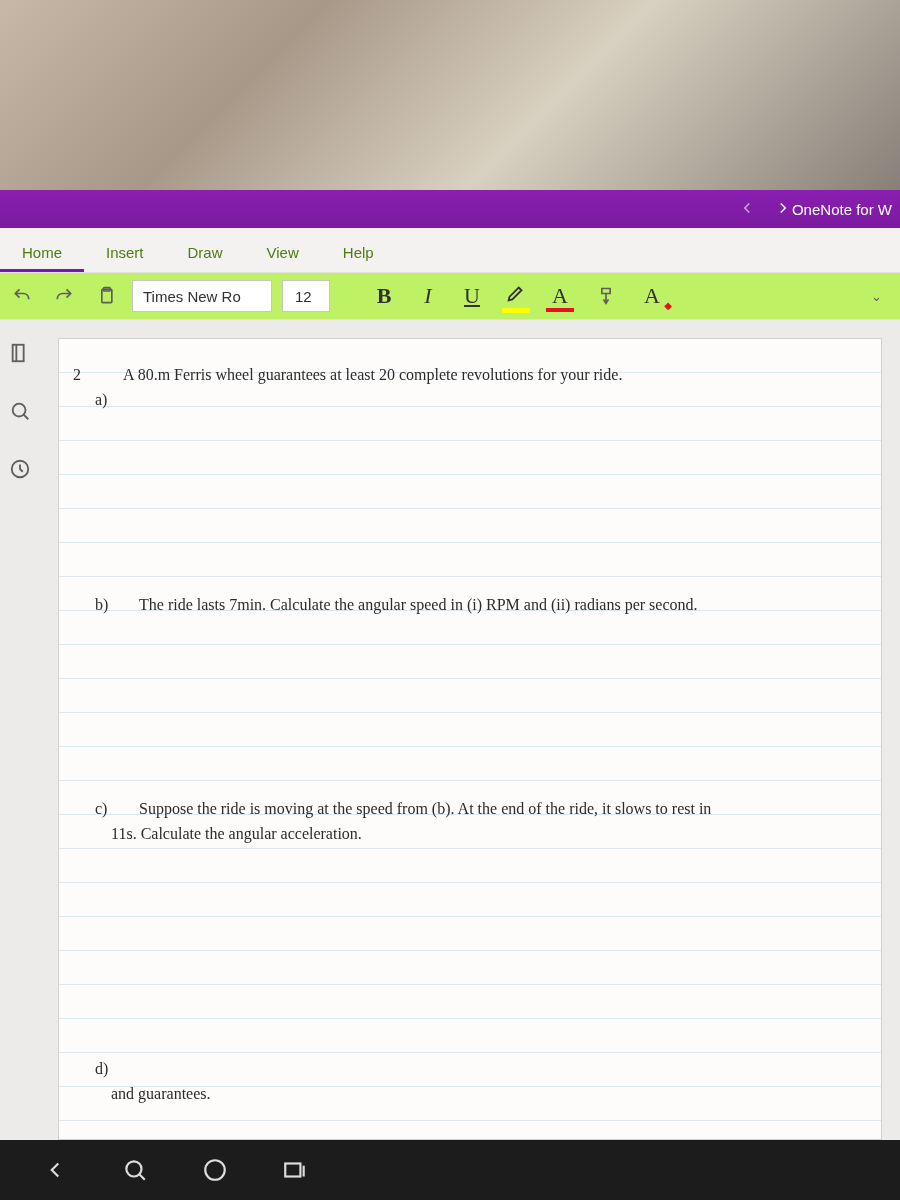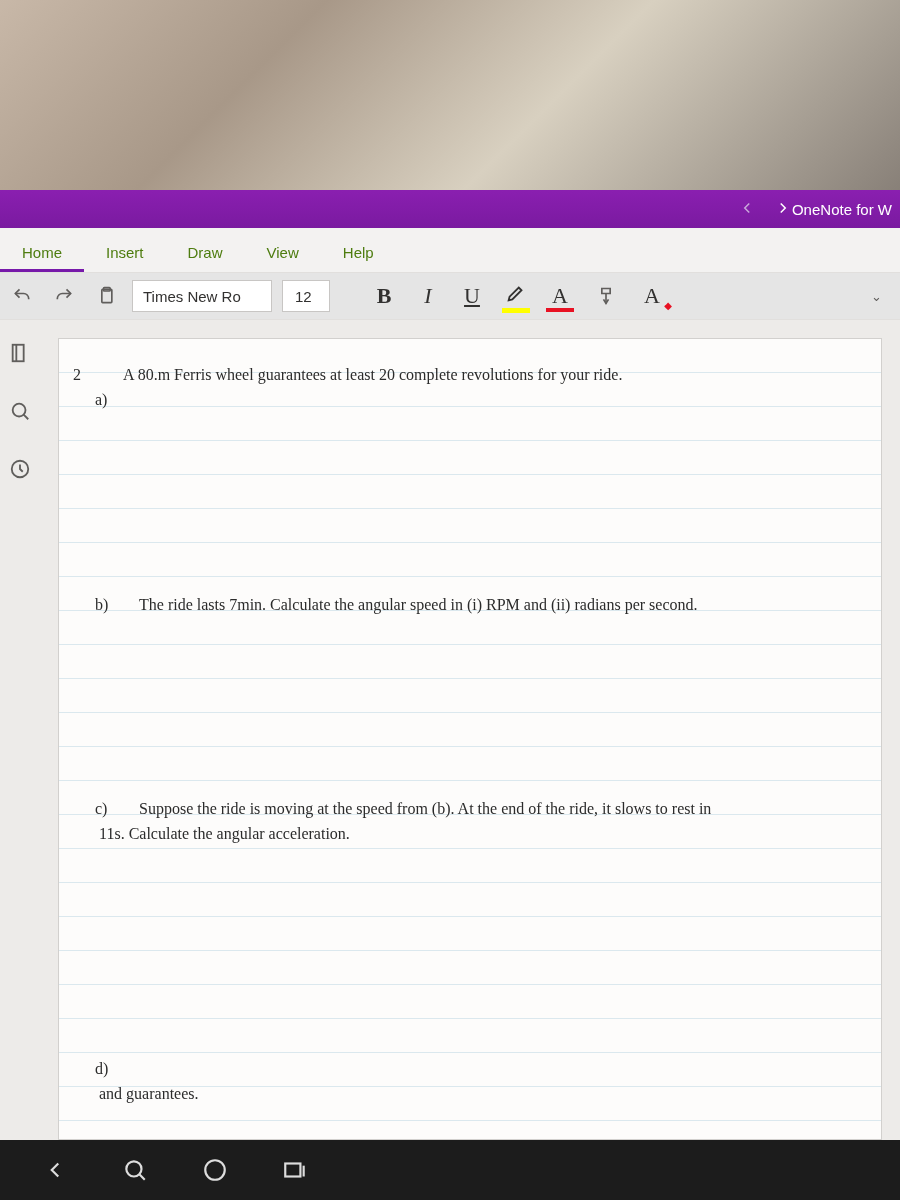--- a/index.html
+++ b/index.html
@@ -49,21 +49,21 @@
 }
 .tab {
   padding: 10px 22px 8px 22px;
   border-bottom: 3px solid transparent;
   cursor: pointer;
 }
 .tab.active { border-bottom: 3px solid #7719aa; }
 
 .toolbar {
   height: 48px;
-  background: #e5e5e5;
+  background: #bef264;
   display: flex;
   align-items: center;
   padding: 0 6px;
   gap: 10px;
   border-top: 1px solid #e1dfdd;
   border-bottom: 1px solid #e1dfdd;
   font-size: 15px;
   color: #323130;
 }
 .toolbar .tb-btn {
@@ -147,21 +147,21 @@
     #dbe8ee 34px
   );
 }
 .q-block { margin-bottom: 180px; }
 .q-block.q-c { margin-bottom: 210px; }
 .q-block.q-d { margin-bottom: 0; }
 .q-line { display: flex; gap: 20px; }
 .q-label { width: 24px; flex-shrink: 0; }
 .q-num { position: absolute; left: 14px; }
 .q-text { }
-.q-text-cont { margin-left: 4px; }
+.q-text-cont { margin-left: 16px; }
 
 .taskbar {
   position: absolute;
   bottom: 0; left: 0; right: 0;
   height: 60px;
   background: #1c1c1c;
   display: flex;
   align-items: center;
   padding: 0 40px;
   gap: 50px;

